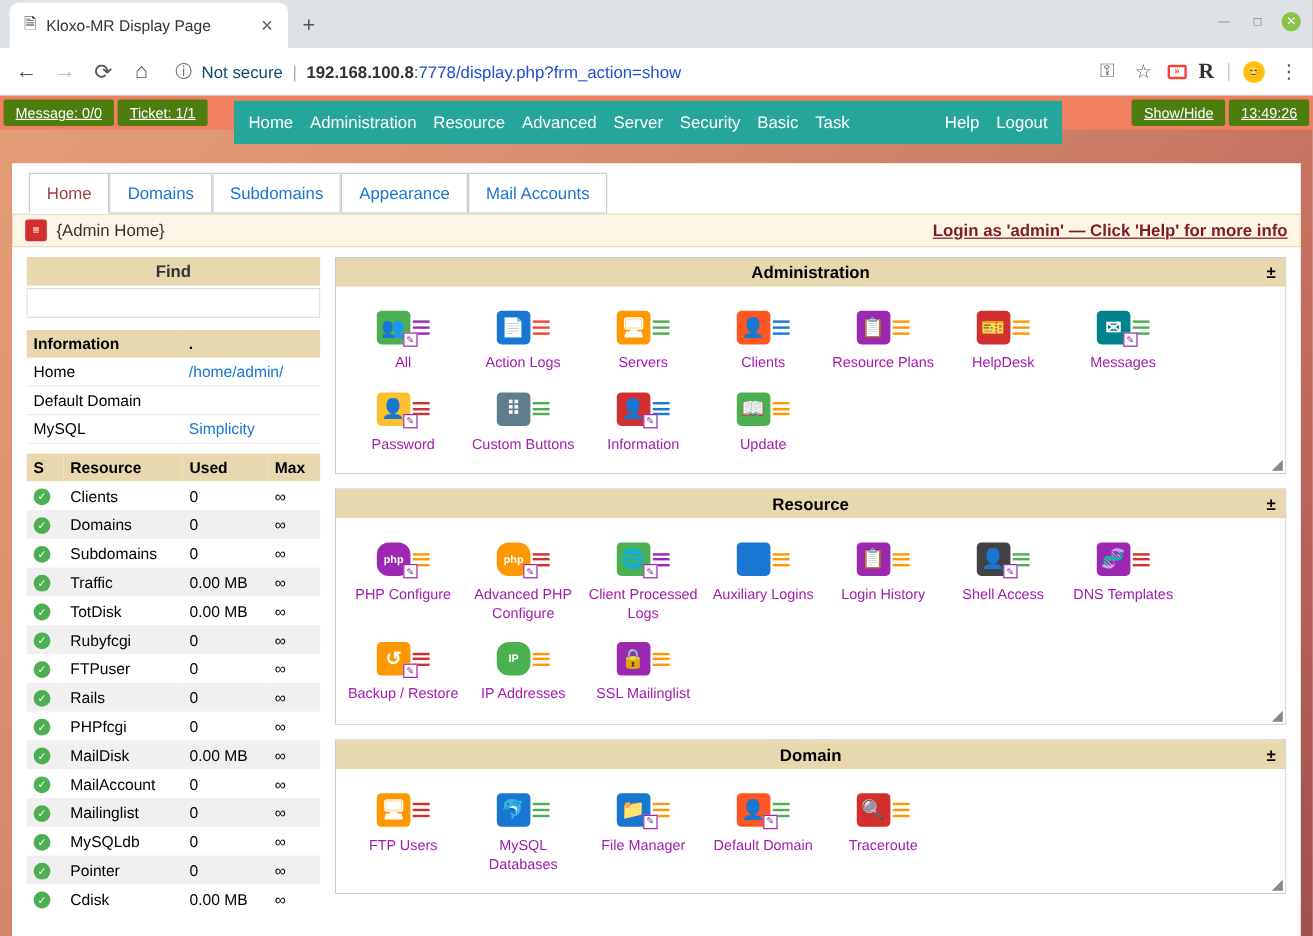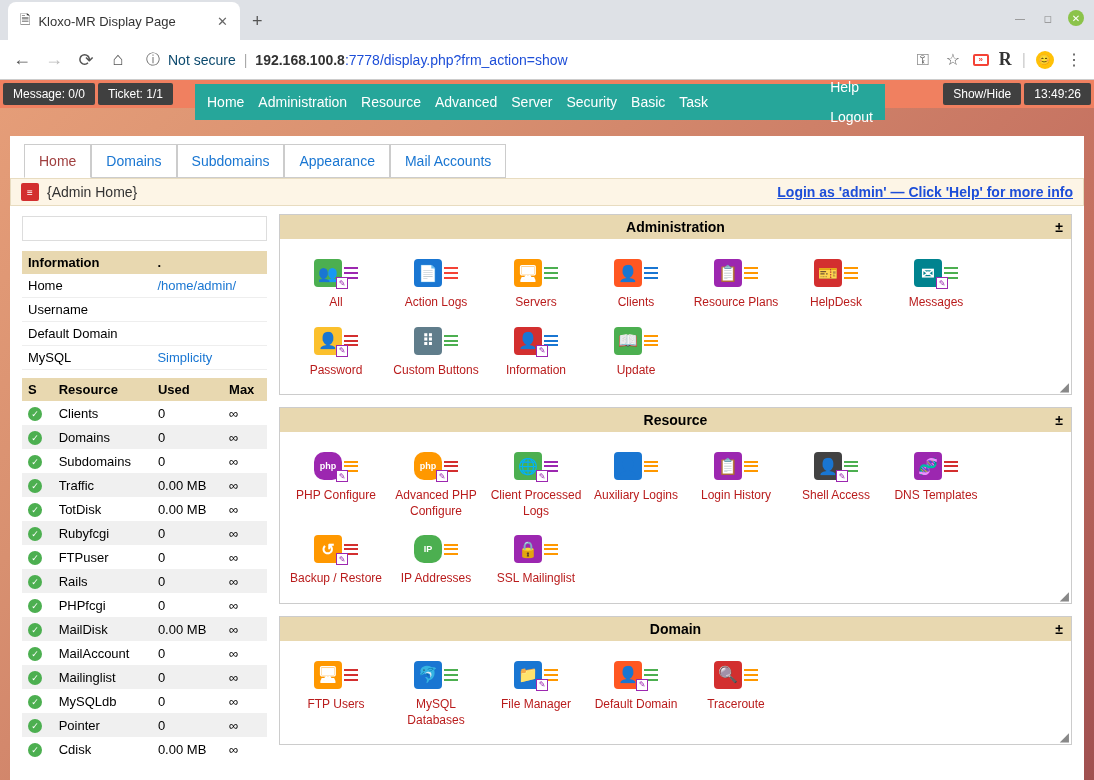--- a/index.html
+++ b/index.html
@@ -22,39 +22,39 @@
 .toolbar-icon { width: 20px; height: 20px; display: flex; align-items: center; justify-content: center; color: #555; cursor: pointer; }
 
 .window-controls { position: absolute; top: 10px; right: 10px; display: flex; gap: 12px; }
 .win-ctrl { width: 16px; height: 16px; border-radius: 50%; display: flex; align-items: center; justify-content: center; font-size: 10px; cursor: pointer; }
 .win-min { color: #888; }
 .win-max { color: #888; }
 .win-close { background: #8bc34a; color: #fff; }
 
 
 .status-bar { height: 28px; display: flex; align-items: center; padding: 0 3px; gap: 3px; background: #f08060; }
-.status-badge { background: #404040; color: #fff; padding: 4px 10px; font-size: 12px; border-radius: 2px; }
+.status-badge { background: #4d7c0f; color: #fff; padding: 4px 10px; font-size: 12px; border-radius: 2px; text-decoration: underline; }
 .status-right { margin-left: auto; display: flex; gap: 3px; }
 
 
 .main-nav { position: absolute; top: 84px; left: 195px; background: #26a69a; height: 36px; display: flex; align-items: center; padding: 0 12px; gap: 14px; z-index: 10; width: 690px; }
 .main-nav a { color: #fff; text-decoration: none; font-size: 14px; }
-.main-nav-right { margin-left: auto; display: flex; gap: 14px; flex-direction: column; }
+.main-nav-right { margin-left: auto; display: flex; gap: 14px; }
 
 
 .page-wrapper { margin: 28px 10px 0 10px; background: #fff; height: calc(100% - 108px); overflow: hidden; padding-top: 8px; }
 
 .tabs-row { display: flex; gap: 0; margin-left: 14px; }
 .tab-item { padding: 8px 14px; border: 1px solid #ccc; background: #fff; font-size: 14px; cursor: pointer; color: #1976d2; }
 .tab-item.active { color: #a04040; border-bottom: 1px solid #fff; }
 
 .breadcrumb-bar { background: #fdf5e6; border: 1px solid #e8dcc0; margin: 0 0 8px 0; padding: 4px 10px; display: flex; align-items: center; font-size: 14px; }
 .breadcrumb-icon { width: 18px; height: 18px; background: #d32f2f; border-radius: 2px; margin-right: 8px; display: inline-flex; align-items: center; justify-content: center; color: #fff; font-size: 10px; }
 .breadcrumb-text { color: #333; }
-.breadcrumb-help { margin-left: auto; color: #1d4ed8; font-weight: bold; }
+.breadcrumb-help { margin-left: auto; color: #7f1d1d; font-weight: bold; }
 
 .content-cols { display: flex; gap: 12px; padding: 0 12px; height: calc(100% - 80px); overflow: hidden; }
 .sidebar { width: 245px; flex-shrink: 0; overflow: hidden; }
 .main-panels { flex: 1; overflow-y: auto; }
 
 .find-box { margin-bottom: 10px; }
 .find-header { background: #e8d8b0; text-align: center; padding: 4px; font-size: 14px; font-weight: bold; color: #333; }
 .find-input { width: 100%; border: 1px solid #ddd; padding: 4px; margin-top: 2px; }
 
 .info-table { width: 100%; border-collapse: collapse; font-size: 13px; margin-bottom: 8px; }
@@ -69,21 +69,21 @@
 .status-ok { width: 14px; height: 14px; background: #4caf50; border-radius: 50%; display: inline-flex; align-items: center; justify-content: center; color: #fff; font-size: 9px; }
 
 .panel { border: 1px solid #ccc; margin-bottom: 12px; }
 .panel-header { background: #e8d8b0; text-align: center; padding: 4px; font-weight: bold; font-size: 14px; position: relative; }
 .panel-collapse { position: absolute; right: 8px; top: 4px; font-size: 14px; cursor: pointer; }
 .panel-body { display: flex; flex-wrap: wrap; padding: 10px 6px; gap: 0; background: #fff; position: relative; }
 .panel-resize { position: absolute; right: 2px; bottom: 0; color: #888; font-size: 12px; cursor: nwse-resize; }
 
 .panel-item { width: 100px; text-align: center; padding: 6px 2px; cursor: pointer; }
 .panel-item-icon { height: 36px; display: flex; align-items: center; justify-content: center; margin-bottom: 4px; }
-.panel-item-label { font-size: 12px; color: #b91c1c; line-height: 1.3; }
+.panel-item-label { font-size: 12px; color: #a21caf; line-height: 1.3; }
 
 
 .ico { position: relative; display: inline-flex; align-items: center; }
 .ico-main { width: 28px; height: 28px; border-radius: 4px; display: flex; align-items: center; justify-content: center; color: #fff; font-size: 16px; font-weight: bold; }
 .ico-list { width: 14px; height: 14px; display: flex; flex-direction: column; justify-content: space-around; margin-left: 2px; }
 .ico-list span { height: 2px; background: currentColor; }
 .ico-edit { position: absolute; bottom: -2px; right: 10px; width: 12px; height: 12px; background: #fff; border: 1px solid #9c27b0; display: flex; align-items: center; justify-content: center; font-size: 8px; color: #9c27b0; }
 
 .ext-icon-r { display:inline-flex; width:16px; height:12px; border:2px solid #f44336; align-items:center; justify-content:center; font-size:8px; color:#f44336; border-radius:2px; font-weight:bold; }
 .ext-icon-rl { font-family: serif; font-weight: bold; font-size: 18px; color: #333; }
@@ -163,38 +163,35 @@
 
   <div class="breadcrumb-bar">
     <span class="breadcrumb-icon">≡</span>
     <span class="breadcrumb-text">{Admin Home}</span>
     <a href="#" class="breadcrumb-help">Login as 'admin' — Click 'Help' for more info</a>
   </div>
 
   <div class="content-cols">
     <div class="sidebar">
       <div class="find-box">
+        <div class="find-header">Find</div>
         <input class="find-input" type="text" style="">
       </div>
 
       <table class="info-table">
         <tbody>
             <tr>
               <th>Information</th>
               <th>.</th>
             </tr>
         </tbody>
           <tbody id="info-rows">
             <tr>
               <td>Home</td>
               <td><a href="#">/home/admin/</a></td>
-            </tr>
-            <tr>
-              <td>Username</td>
-              <td></td>
             </tr>
             <tr>
               <td>Default Domain</td>
               <td></td>
             </tr>
             <tr>
               <td>MySQL</td>
               <td><a href="#">Simplicity</a></td>
             </tr>
           </tbody>

